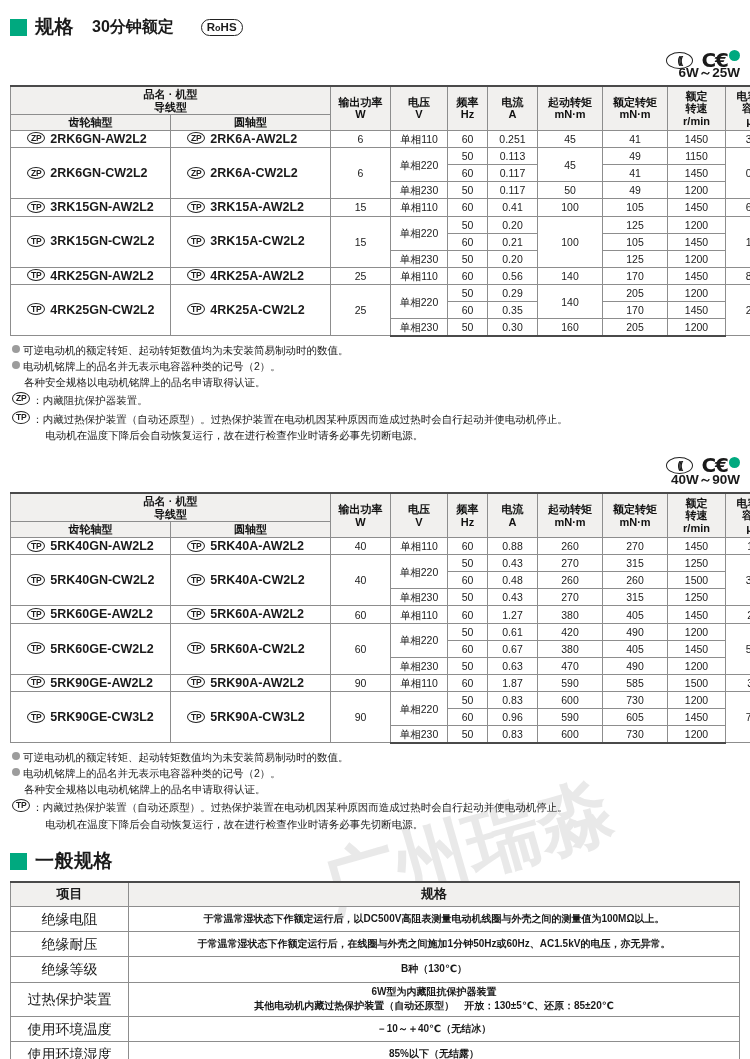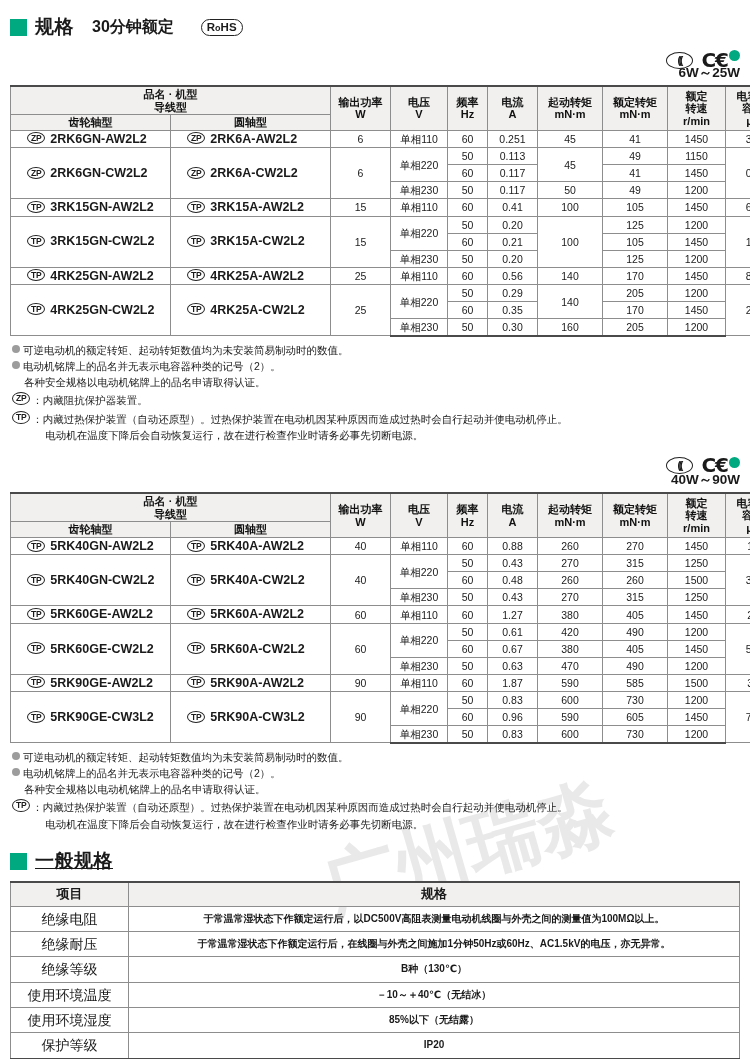--- a/index.html
+++ b/index.html
@@ -484,21 +484,21 @@
     <div class="note-ind">各种安全规格以电动机铭牌上的品名申请取得认证。</div>
     <div class="note-badge">
       <span class="nb">TP</span>
       <span class="txt">
         <span>：内藏过热保护装置（自动还原型）。过热保护装置在电动机因某种原因而造成过热时会自行起动并使电动机停止。</span>
         <span class="l2">电动机在温度下降后会自动恢复运行，故在进行检查作业时请务必事先切断电源。</span>
       </span>
     </div>
   </div>
 
-  <div class="sec-head" style="margin-top:16px; margin-bottom:7px;text-decoration:underline;">
+  <div class="sec-head" style="margin-top:16px; margin-bottom:7px;">
     <div class="sq"></div>
     <span class="sec-title">一般规格</span>
   </div>
 
   <table class="gen">
     <colgroup>
         <col style="width:118px">
         <col>
       </colgroup>
     <thead>
@@ -520,20 +520,27 @@
             <div>于常温常湿状态下作额定运行后，在线圈与外壳之间施加1分钟50Hz或60Hz、AC1.5kV的电压，亦无异常。</div>
           </td>
         </tr>
         <tr>
           <td class="item">绝缘等级</td>
           <td class="val">
             <div>B种（130℃）</div>
           </td>
         </tr>
         <tr>
+          <td class="item">过热保护装置</td>
+          <td class="val">
+            <div>6W型为内藏阻抗保护器装置</div>
+            <div>其他电动机内藏过热保护装置（自动还原型）　开放：130±5℃、还原：85±20℃</div>
+          </td>
+        </tr>
+        <tr>
           <td class="item">使用环境温度</td>
           <td class="val">
             <div>－10～＋40℃（无结冰）</div>
           </td>
         </tr>
         <tr>
           <td class="item">使用环境湿度</td>
           <td class="val">
             <div>85%以下（无结露）</div>
           </td>

